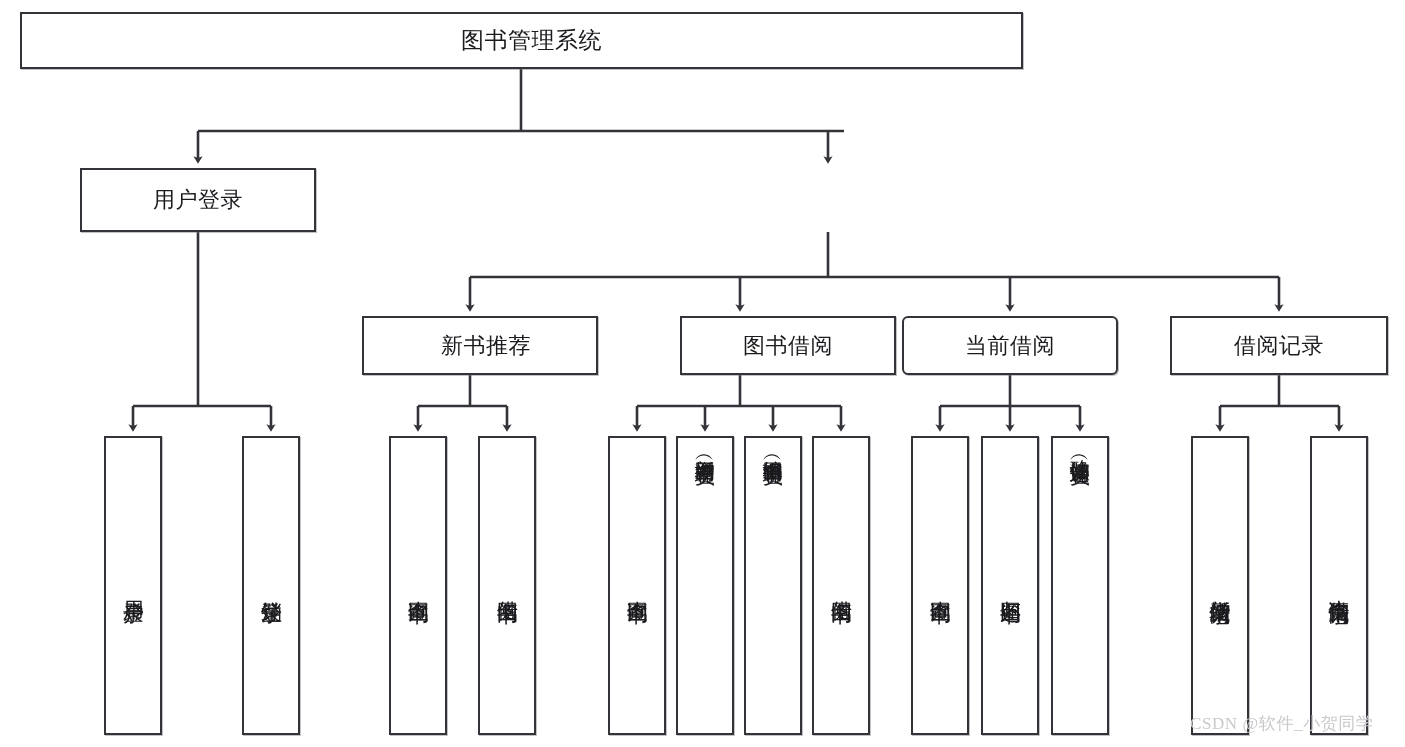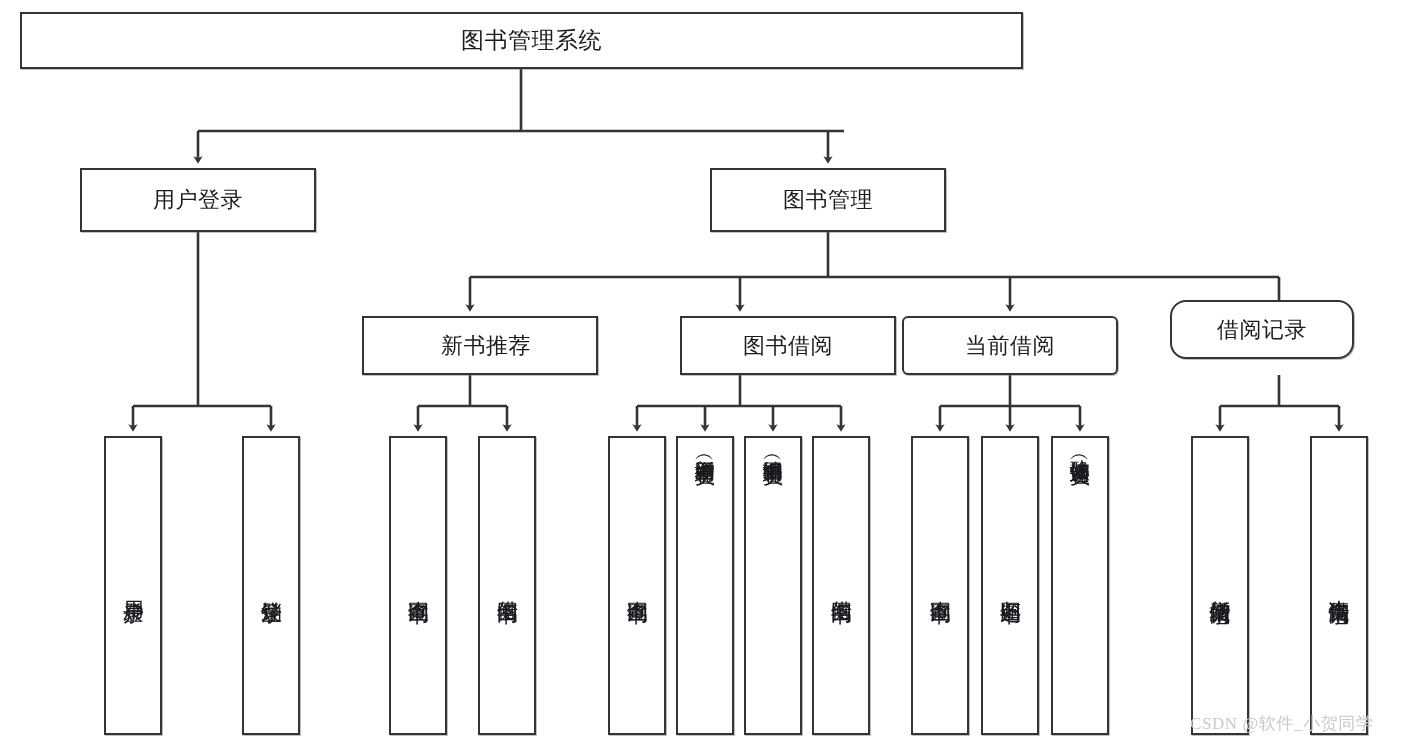--- a/index.html
+++ b/index.html
@@ -124,34 +124,31 @@
     </g>
   </svg>
 
   <div class="node root horizontal" style="left: 20px; top: 12px; width: 1003px; height: 57px; padding-left: 20px;">
     <span class="label">图书管理系统</span>
   </div>
 
   <div class="node horizontal" style="left: 80px; top: 168px; width: 236px; height: 64px;">
     <span class="label">用户登录</span>
   </div>
-  <div class="node horizontal" style="left: 710px; top: 168px; width: 236px; height: 64px;">
-    <span class="label">图书管理</span>
-  </div>
 
   <div class="node horizontal" style="left: 362px; top: 316px; width: 236px; height: 59px; padding-left: 12px;">
     <span class="label">新书推荐</span>
   </div>
   <div class="node horizontal" style="left: 632px; top: 316px; width: 216px; height: 59px; margin-left: 48px;">
     <span class="label">图书借阅</span>
   </div>
   <div class="node horizontal" style="left: 902px; top: 316px; width: 216px; height: 59px; border-radius: 6px;">
     <span class="label">当前借阅</span>
   </div>
-  <div class="node horizontal" style="left: 1170px; top: 300px; width: 184px; height: 59px; border-radius: 16px;">
+  <div class="node horizontal" style="left: 1170px; top: 316px; width: 218px; height: 59px;">
     <span class="label">借阅记录</span>
   </div>
 
   <div class="node vertical" style="left: 104px; top: 436px; width: 58px; height: 299px; padding-top: 146px;">
     <span class="label">用户登录</span>
   </div>
   <div class="node vertical" style="left: 242px; top: 436px; width: 58px; height: 299px; padding-top: 146px;">
     <span class="label">注销登录</span>
   </div>
   <div class="node vertical" style="left: 389px; top: 436px; width: 58px; height: 299px; padding-top: 146px;">

